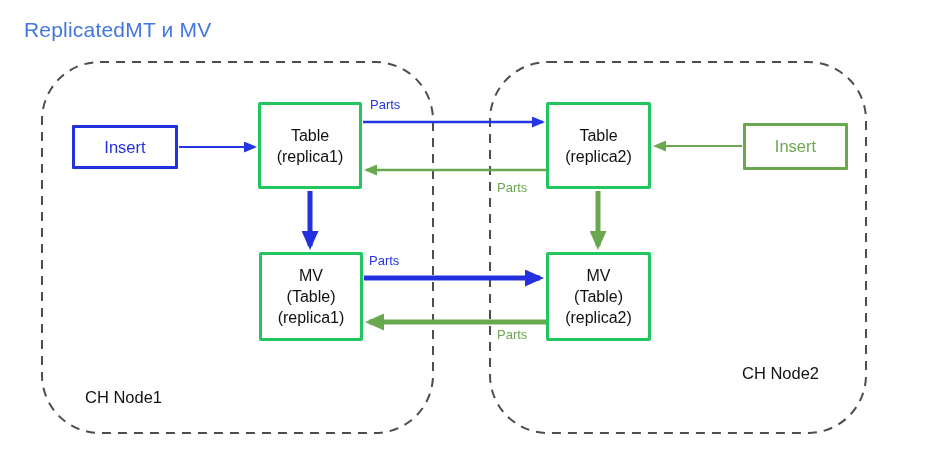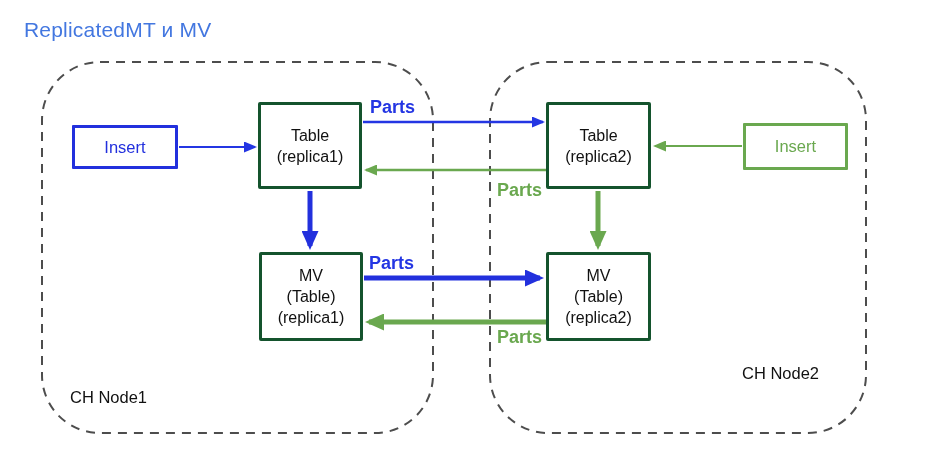--- a/index.html
+++ b/index.html
@@ -36,56 +36,56 @@
     background: #ffffff;
     display: flex;
     flex-direction: column;
     align-items: center;
     justify-content: center;
     text-align: center;
     font-size: 16px;
     line-height: 21px;
     color: #111111;
   }
-  .box-lightblue { border: 3px solid #14532d; border-radius: 2px; align-items: center; }
+  .box-lightblue { border: 3px solid #22c55e; border-radius: 2px; align-items: center; }
   .box-insert-left {
     border: 3px solid #2230DD;
     color: #2230DD;
     border-radius: 1px;
     font-size: 16.5px;
   }
   .box-insert-right {
     border: 3px solid #6AA84F;
     color: #6AA84F;
     border-radius: 1px;
     font-size: 16.5px;
   }
   #insert-left  { left: 72px;  top: 125px; width: 106px; height: 44px; }
   #table-replica1 { left: 258px; top: 102px; width: 104px; height: 87px; }
   #table-replica2 { left: 546px; top: 102px; width: 105px; height: 87px; }
   #mv-replica1  { left: 259px; top: 252px; width: 104px; height: 89px; }
   #mv-replica2  { left: 546px; top: 252px; width: 105px; height: 89px; }
   #insert-right { left: 743px; top: 123px; width: 105px; height: 47px; }
   .edge-label {
     position: absolute;
-    font-size: 18px;
-    font-weight: 700;
+    font-size: 13px;
+    font-weight: 400;
   }
   .edge-label.blue  { color: #2436E3; }
   .edge-label.green { color: #6AA84F; }
   #parts-tables-blue  { left: 370px; top: 97px; }
   #parts-tables-green { left: 497px; top: 180px; }
   #parts-mv-blue      { left: 369px; top: 253px; }
   #parts-mv-green     { left: 497px; top: 327px; }
   .node-label {
     position: absolute;
     font-size: 16.5px;
     color: #111111;
   }
-  #ch-node1 { left: 70px;  top: 388px; }
+  #ch-node1 { left: 85px;  top: 388px; }
   #ch-node2 { left: 742px; top: 364px; }
 </style>
 </head>
 <body>
 
 <div class="canvas">
 
   <h1 class="title">ReplicatedMT и MV</h1>
 
   <svg class="layer" width="931" height="470" viewBox="0 0 931 470">

